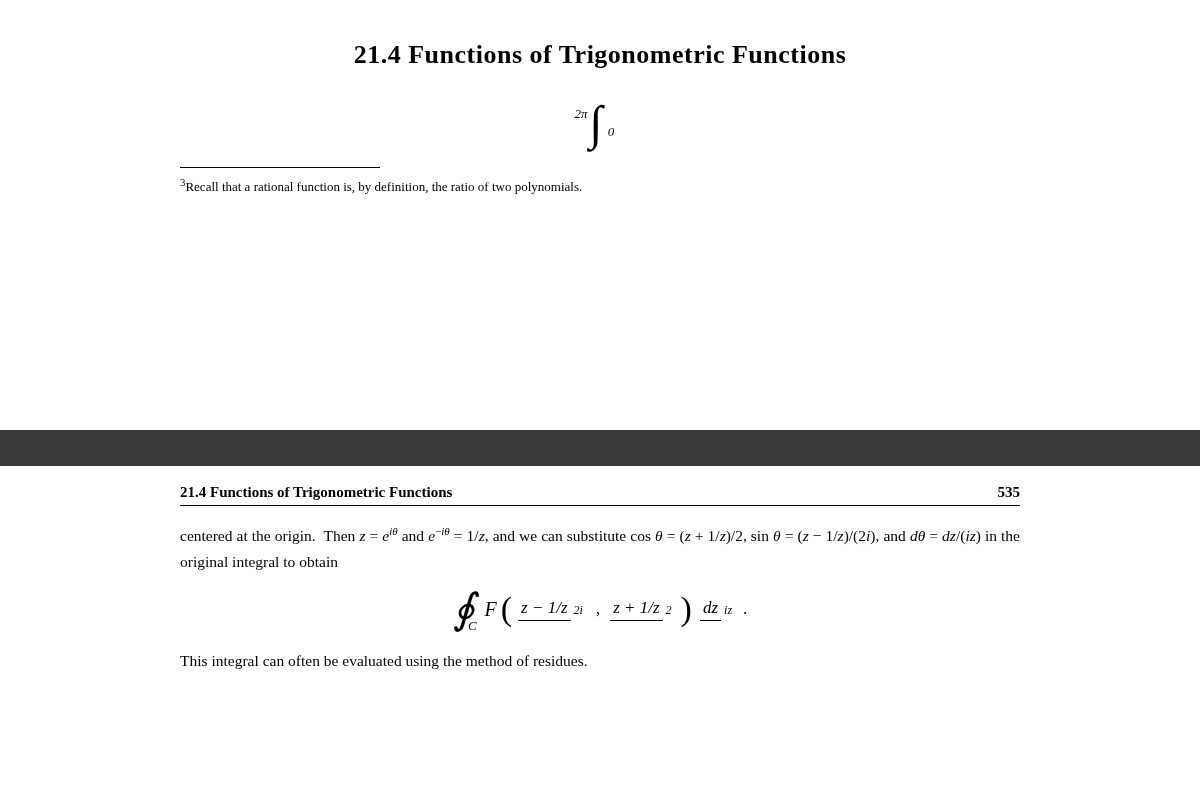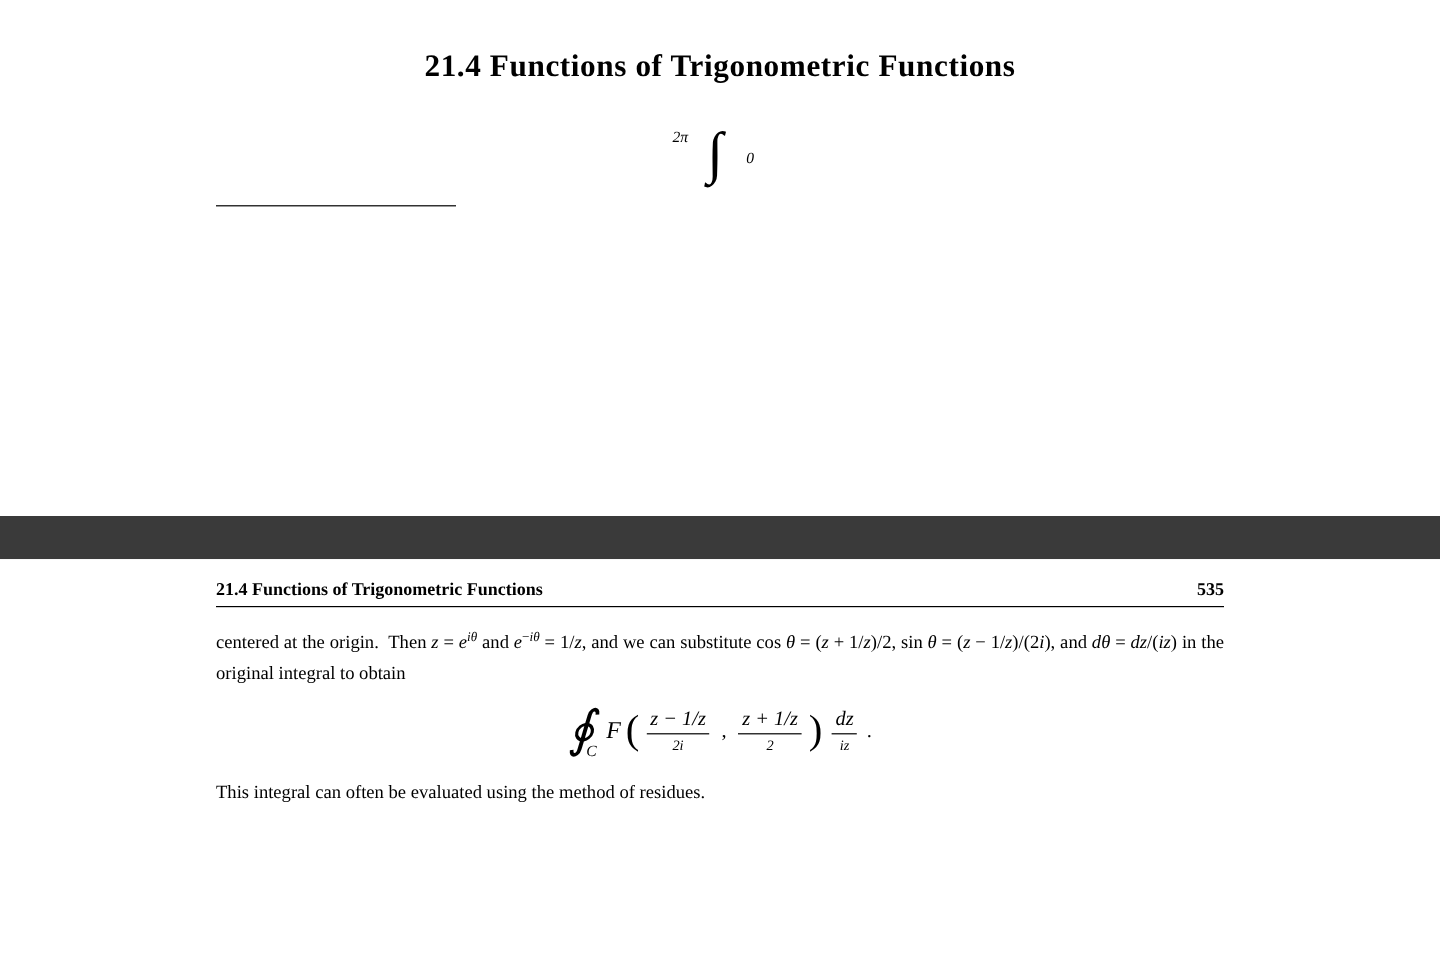--- a/index.html
+++ b/index.html
@@ -43,22 +43,22 @@
 
     .math-display {
       text-align: center;
       margin: 18px 0 22px 0;
       font-size: 22px;
       font-style: italic;
     }
 
     .integral-wrapper {
       display: inline-flex;
-      align-items: flex-start;
-      gap: 20px;
+      align-items: center;
+      gap: 6px;
     }
 
     .footnote-line {
       border-top: 1px solid #000;
       width: 200px;
       margin: 10px 0 6px 0;
     }
 
     .footnote-text {
       font-size: 13px;
@@ -117,21 +117,21 @@
       font-size: 14px;
     }
 
     .frac-den {
       padding: 1px 2px 0 2px;
       font-size: 14px;
     }
 
     .large-frac {
       display: inline-flex;
-      flex-direction: column;
+      flex-direction: row;
       align-items: center;
       vertical-align: middle;
       font-size: 18px;
       margin: 0 2px;
     }
 
     .large-frac .frac-num {
       border-bottom: 1.5px solid #000;
       padding: 0 3px 2px 3px;
       font-size: 17px;
@@ -172,20 +172,23 @@
       <span style="font-size:48px; line-height:0.9; font-style:normal; font-family:serif; margin-right:0px;">∫</span>
       <span style="display:inline-flex; flex-direction:column; align-items:center; vertical-align:middle; margin-left:-4px; margin-right:8px;">
         <span style="font-size:13px; visibility:hidden;">2π</span>
         <span style="font-size:13px; font-style:italic; margin-top:2px;">0</span>
       </span>
     </div>
   </div>
 
 
   <div class="footnote-line"></div>
+  <p class="footnote-text">
+    <sup>3</sup>Recall that a rational function is, by definition, the ratio of two polynomials.
+  </p>
 </div>
 
 <div class="divider-bar"></div>
 
 <div class="page-bottom">
   <div class="page-header-bottom">
     <span class="page-header-title">21.4 Functions of Trigonometric Functions</span>
     <span class="page-number">535</span>
   </div>
 

